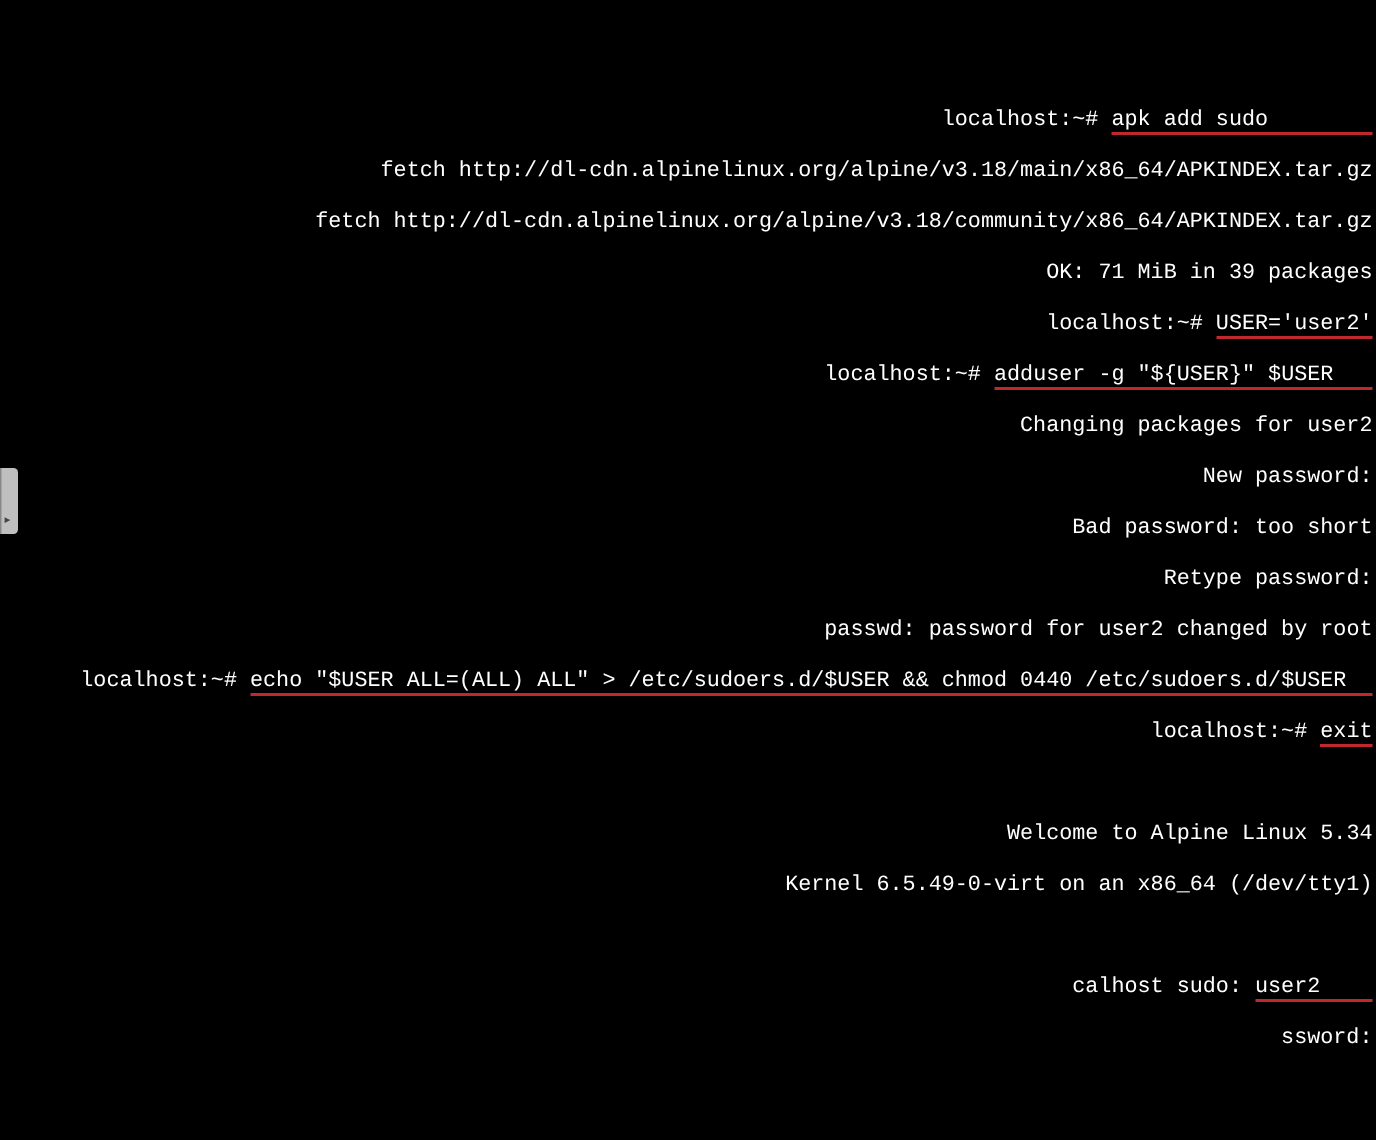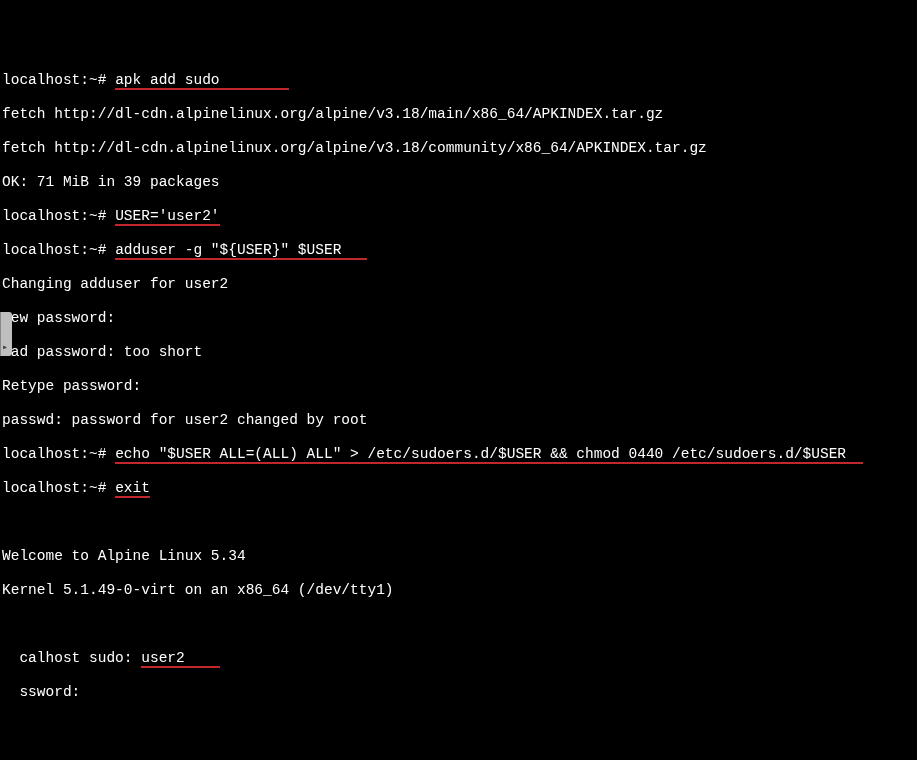--- a/index.html
+++ b/index.html
@@ -11,21 +11,21 @@
     line-height:17px;
     width:917px;
     height:760px;
     overflow:hidden;
     white-space:pre;
   }
   .term{
     padding:4px 2px;
     position:relative;
   }
-  .line{display:block;}
+  .line{display:block;text-align:right;}
   .ul-red{
     border-bottom:2px solid #c1282d;
   }
   
   .tab{
     position:absolute;
     left:0;
     top:278px;
     width:12px;
     height:44px;
@@ -50,30 +50,30 @@
 </head>
 <body>
 <div class="term">
 <div class="tab"></div>
 <span class="line"><span>localhost:~# </span><span class="ul-red">apk add sudo        </span></span>
 <span class="line">fetch http://dl-cdn.alpinelinux.org/alpine/v3.18/main/x86_64/APKINDEX.tar.gz</span>
 <span class="line">fetch http://dl-cdn.alpinelinux.org/alpine/v3.18/community/x86_64/APKINDEX.tar.gz</span>
 <span class="line">OK: 71 MiB in 39 packages</span>
 <span class="line"><span>localhost:~# </span><span class="ul-red">USER='user2'</span></span>
 <span class="line"><span>localhost:~# </span><span class="ul-red">adduser -g "${USER}" $USER   </span></span>
-<span class="line">Changing adduser for user2</span>
+<span class="line">Changing packages for user2</span>
 <span class="line">New password:</span>
 <span class="line">Bad password: too short</span>
 <span class="line">Retype password:</span>
 <span class="line">passwd: password for user2 changed by root</span>
 <span class="line"><span>localhost:~# </span><span class="ul-red">echo "$USER ALL=(ALL) ALL" &gt; /etc/sudoers.d/$USER &amp;&amp; chmod 0440 /etc/sudoers.d/$USER  </span></span>
 <span class="line"><span>localhost:~# </span><span class="ul-red">exit</span></span>
 <span class="line"> </span>
 <span class="line">Welcome to Alpine Linux 5.34</span>
-<span class="line">Kernel 5.1.49-0-virt on an x86_64 (/dev/tty1)</span>
+<span class="line">Kernel 6.5.49-0-virt on an x86_64 (/dev/tty1)</span>
 <span class="line"> </span>
 <span class="line"><span>  calhost sudo: </span><span class="ul-red">user2    </span></span>
 <span class="line">  ssword:</span>
 <span class="line"> </span>
 
 
 
 
 
 

